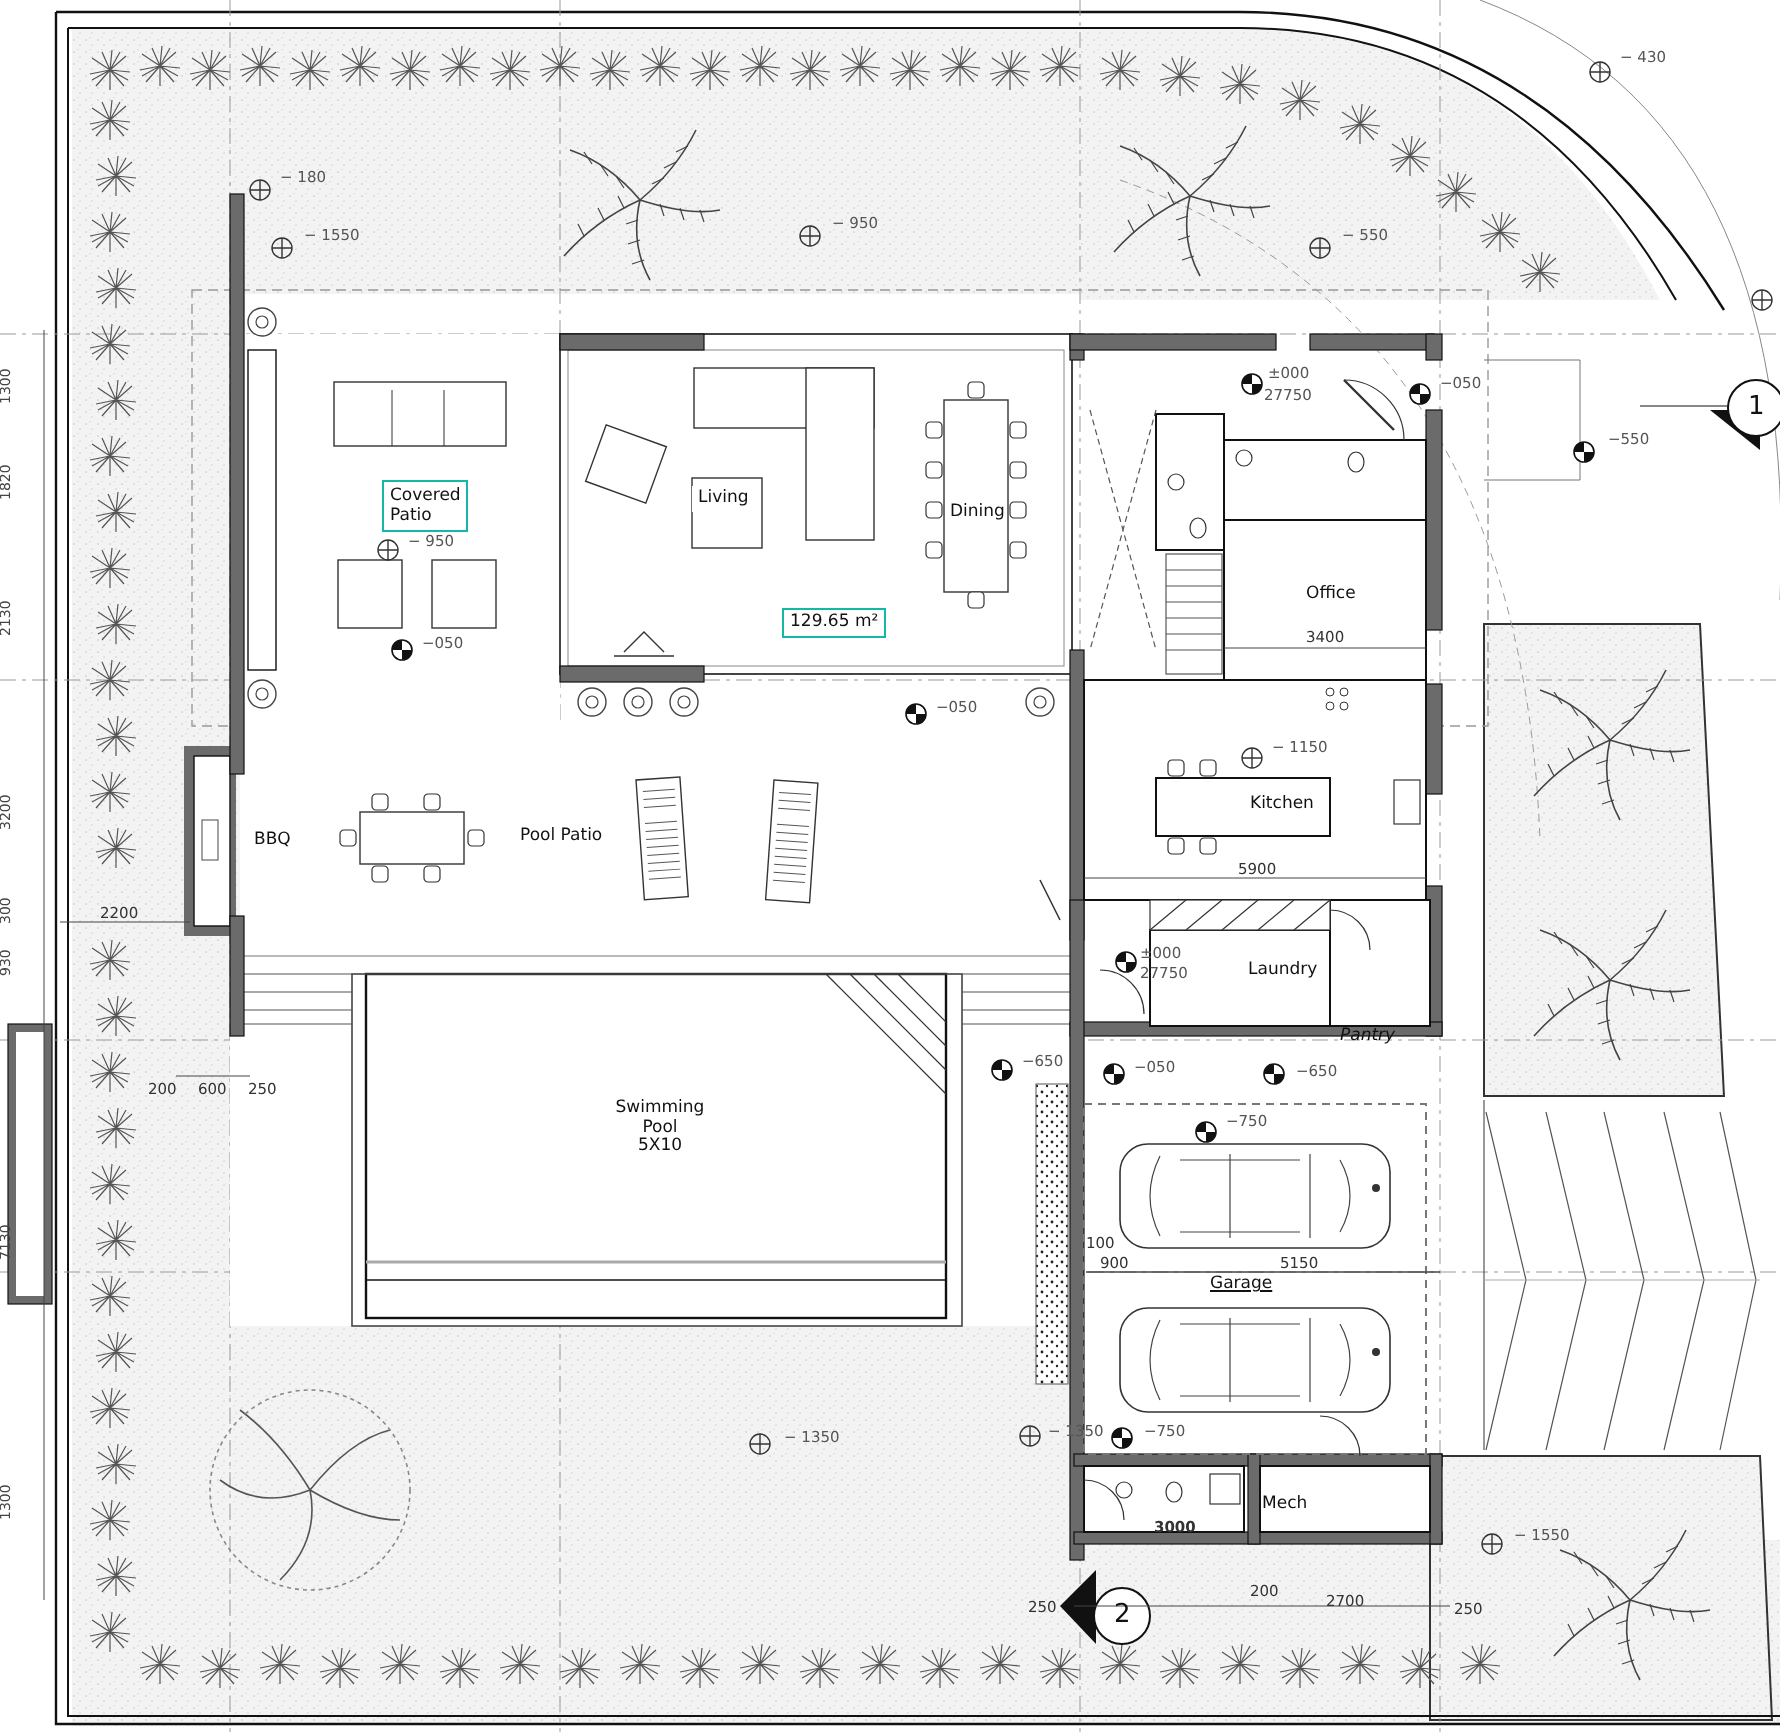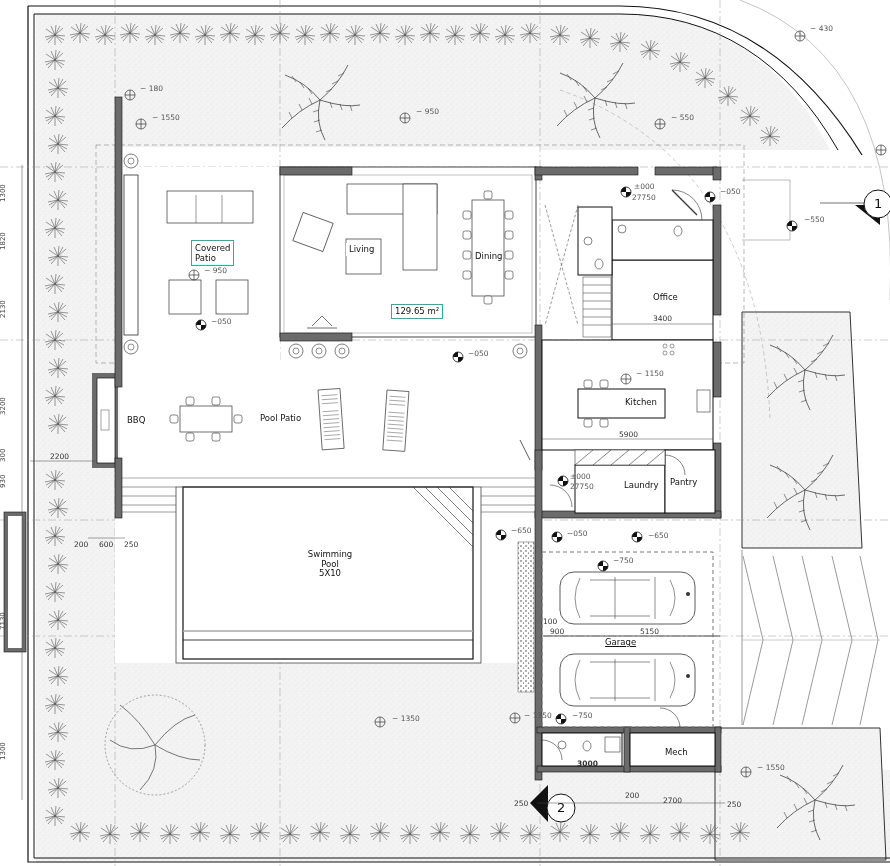--- a/index.html
+++ b/index.html
@@ -430,30 +430,30 @@
 </svg>
 
 <div class="lbl room box" style="left:191px;top:240px;white-space:pre;line-height:10px;">Covered
 Patio</div>
 <div class="lbl room box" style="left:346px;top:243px;border:none;">Living</div>
 <div class="lbl room" style="left:475px;top:252px;">Dining</div>
 <div class="lbl room box" style="left:391px;top:304px;">129.65 m²</div>
 <div class="lbl room" style="left:653px;top:293px;">Office</div>
 <div class="lbl room" style="left:625px;top:398px;">Kitchen</div>
 <div class="lbl room" style="left:624px;top:481px;">Laundry</div>
-<div class="lbl room" style="left:670px;top:478px;">Pantry</div>
+<div class="lbl room" style="left:670px;top:514px;font-style:italic;">Pantry</div>
 <div class="lbl room" style="left:127px;top:416px;">BBQ</div>
 <div class="lbl room" style="left:260px;top:414px;text-align:right;">Pool Patio</div>
 <div class="lbl room center" style="left:300px;top:550px;width:60px;">
   <div>Swimming</div>
   <div style="margin-top:1px;">Pool</div>
   <div style="margin-top:1px;">5X10</div>
 </div>
 <div class="lbl room" style="left:605px;top:638px;text-decoration:underline;">Garage</div>
-<div class="lbl room" style="left:665px;top:748px;text-align:right;">Mech</div>
+<div class="lbl room" style="left:631px;top:748px;text-align:right;">Mech</div>
 
 <div class="lbl lvl" style="left:140px;top:85px;">− 180</div>
 <div class="lbl lvl" style="left:152px;top:114px;">− 1550</div>
 <div class="lbl lvl" style="left:416px;top:108px;">− 950</div>
 <div class="lbl lvl" style="left:671px;top:114px;">− 550</div>
 <div class="lbl lvl" style="left:810px;top:25px;">− 430</div>
 <div class="lbl lvl" style="left:204px;top:267px;">− 950</div>
 <div class="lbl lvl" style="left:211px;top:318px;">−050</div>
 <div class="lbl lvl" style="left:468px;top:350px;">−050</div>
 <div class="lbl lvl" style="left:634px;top:183px;">±000</div>

